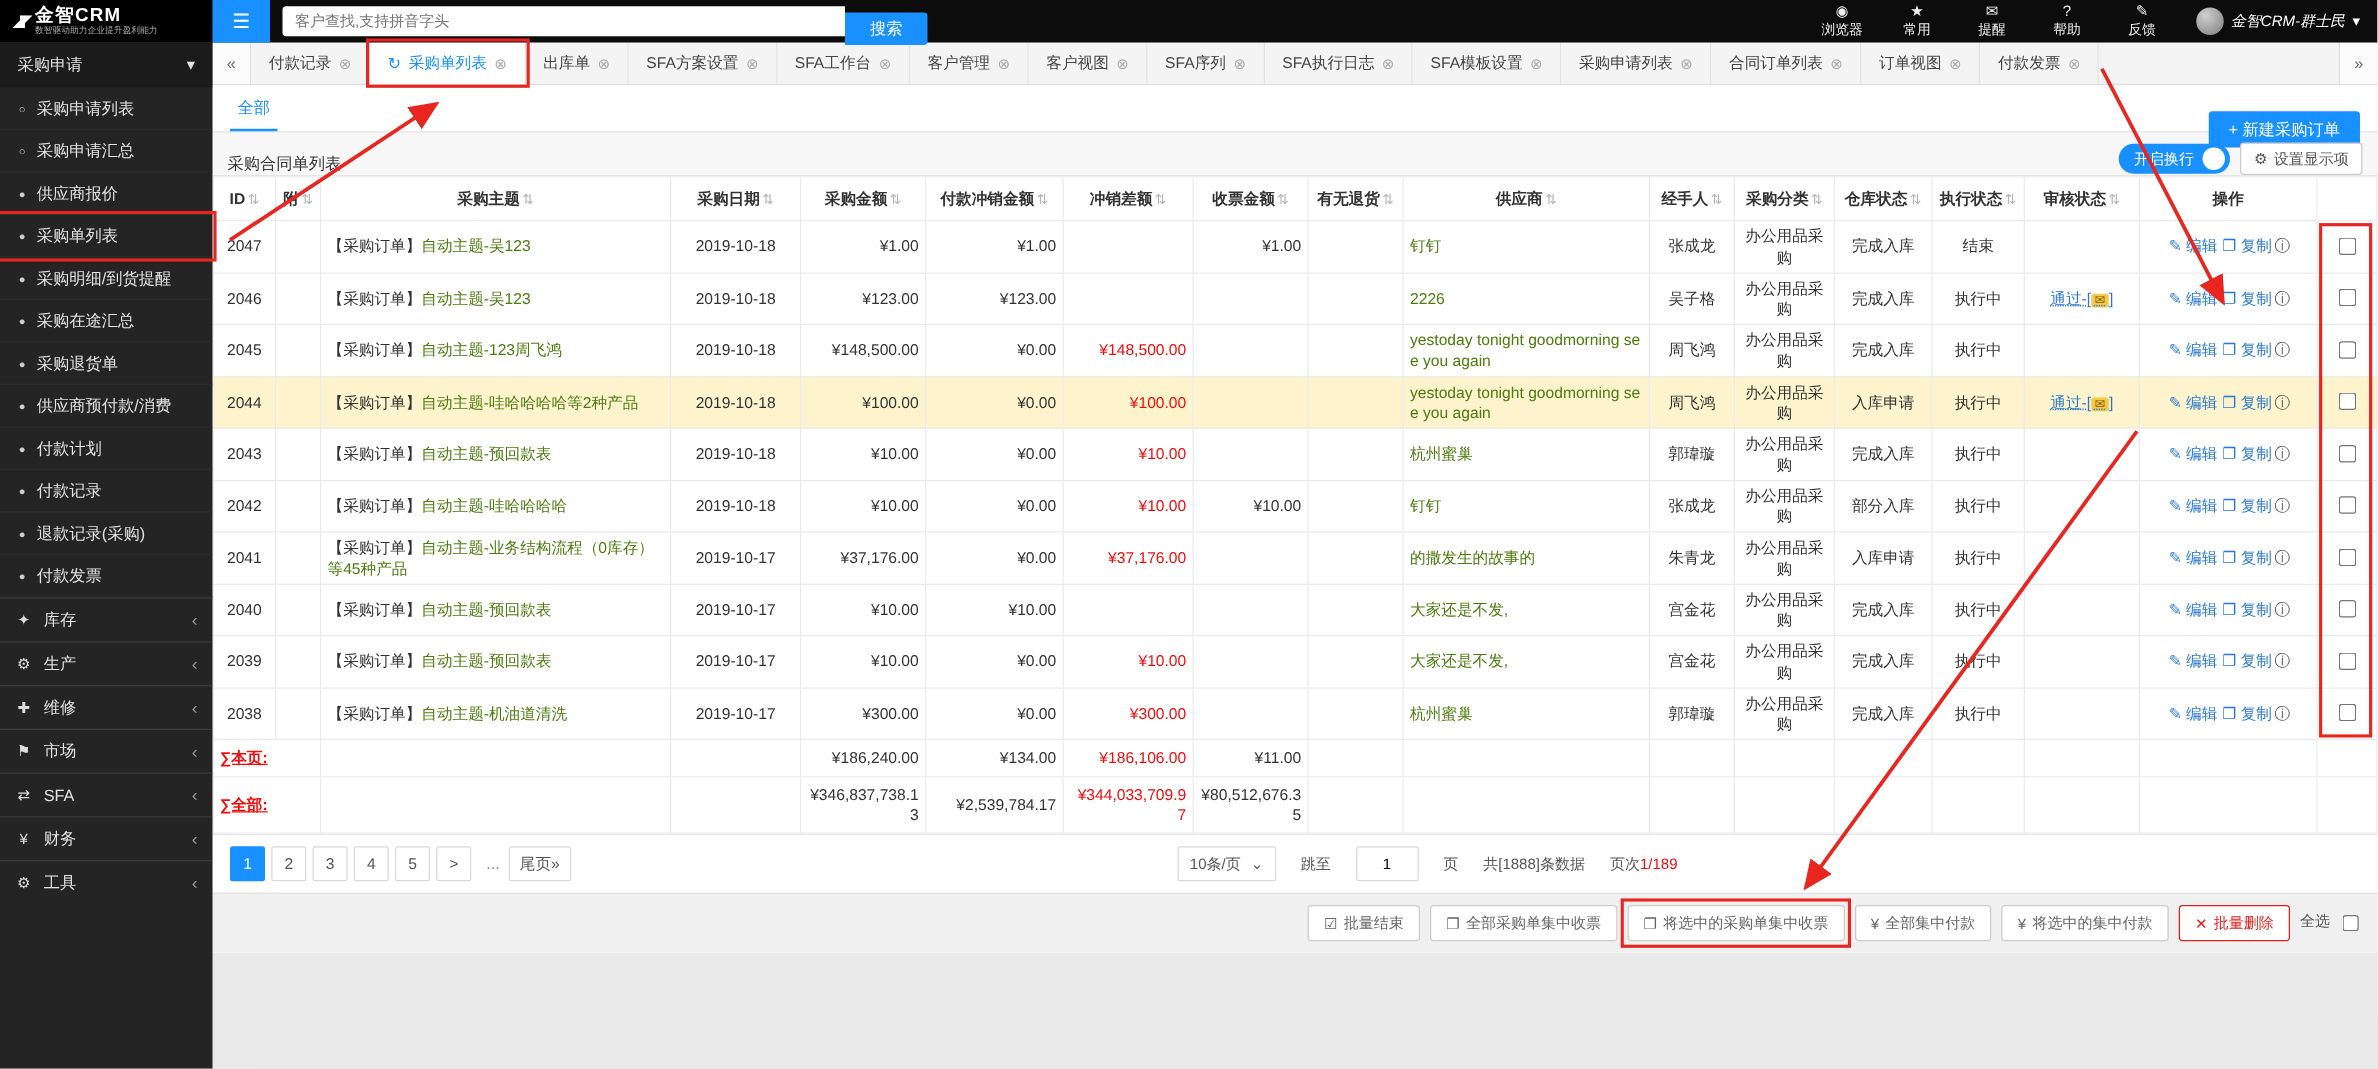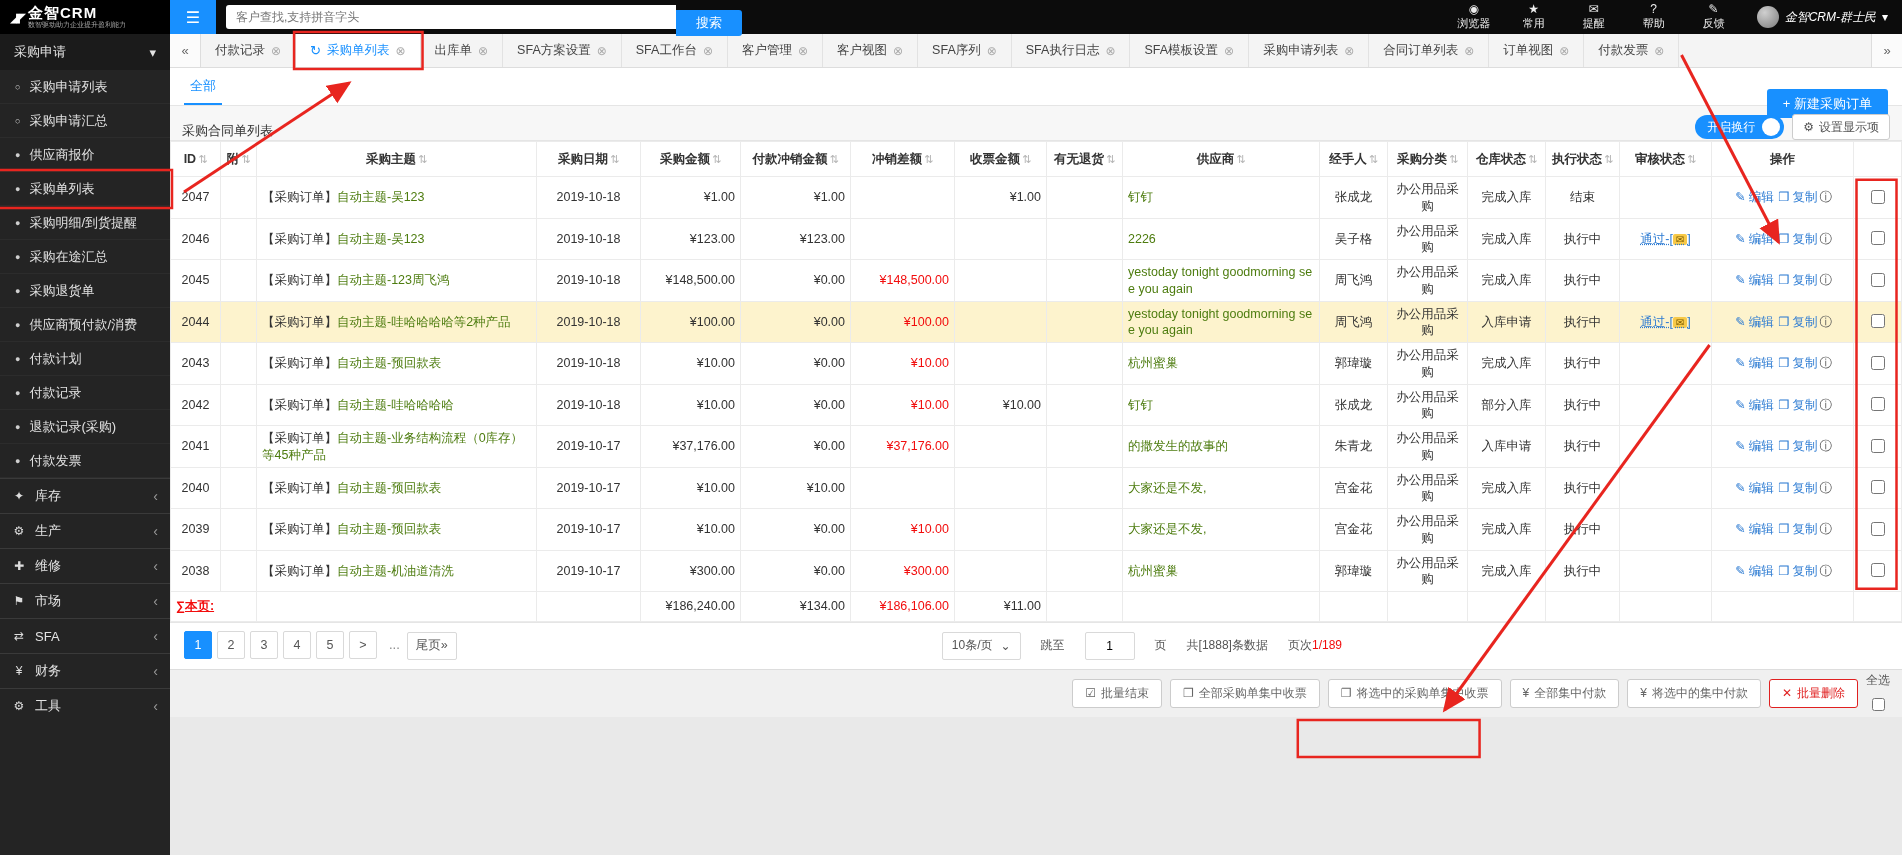--- a/index.html
+++ b/index.html
@@ -72,21 +72,21 @@
   .page-btn{min-width:28px;height:28px;border:1px solid #d9d9d9;background:#fff;color:#555;font-size:12.5px;margin-right:5px;border-radius:2px;padding:0 8px;cursor:pointer;}
   .page-btn.active{background:#1890ff;border-color:#1890ff;color:#fff;}
   .page-ellipsis{margin:0 7px;color:#888;}
   .pager-controls{position:absolute;right:560px;display:flex;align-items:center;gap:20px;font-size:12px;color:#555;}
   .per-page{border:1px solid #d9d9d9;height:26px;display:flex;align-items:center;gap:8px;padding:0 9px;border-radius:2px;cursor:pointer;background:#fff;}
   .jump-input{width:44px;height:24px;border:1px solid #d9d9d9;text-align:center;border-radius:2px;font-size:12px;}
   
   .footer-bar{background:#f0f0f0;border-top:1px solid #ddd;height:47px;display:flex;align-items:center;justify-content:flex-end;gap:8px;padding:0 12px;}
   .fbtn{background:#fff;border:1px solid #ccc;border-radius:3px;height:29px;padding:0 12px;font-size:12px;color:#666;display:flex;align-items:center;gap:5px;cursor:pointer;white-space:nowrap;}
   .fbtn.danger{color:#e02020;border-color:#e02020;}
-  .select-all{display:flex;gap:6px;font-size:12px;color:#555;flex-direction:column;}
+  .select-all{display:flex;gap:6px;font-size:12px;color:#555;}
   
   #annotations{position:absolute;left:0;top:0;width:1902px;height:855px;pointer-events:none;z-index:50;}
 </style>
 </head>
 <body>
 
 <header class="topbar">
   <div class="brand-area">
     <span class="logo-mark">◢◤</span>
     <span class="brand-text">
@@ -538,20 +538,38 @@
             <td><input type="checkbox" style=""></td>
           </tr>
           <tr class="summary">
             <td class="slabel" colspan="2">∑本页:</td>
             <td></td>
             <td></td>
             <td class="t-right">¥186,240.00</td>
             <td class="t-right">¥134.00</td>
             <td class="t-right red">¥186,106.00</td>
             <td class="t-right">¥11.00</td>
+            <td></td>
+            <td></td>
+            <td></td>
+            <td></td>
+            <td></td>
+            <td></td>
+            <td></td>
+            <td></td>
+            <td></td>
+          </tr>
+          <tr class="summary">
+            <td class="slabel" colspan="2">∑全部:</td>
+            <td></td>
+            <td></td>
+            <td class="t-right">¥346,837,738.13</td>
+            <td class="t-right">¥2,539,784.17</td>
+            <td class="t-right red">¥344,033,709.97</td>
+            <td class="t-right">¥80,512,676.35</td>
             <td></td>
             <td></td>
             <td></td>
             <td></td>
             <td></td>
             <td></td>
             <td></td>
             <td></td>
             <td></td>
           </tr>

